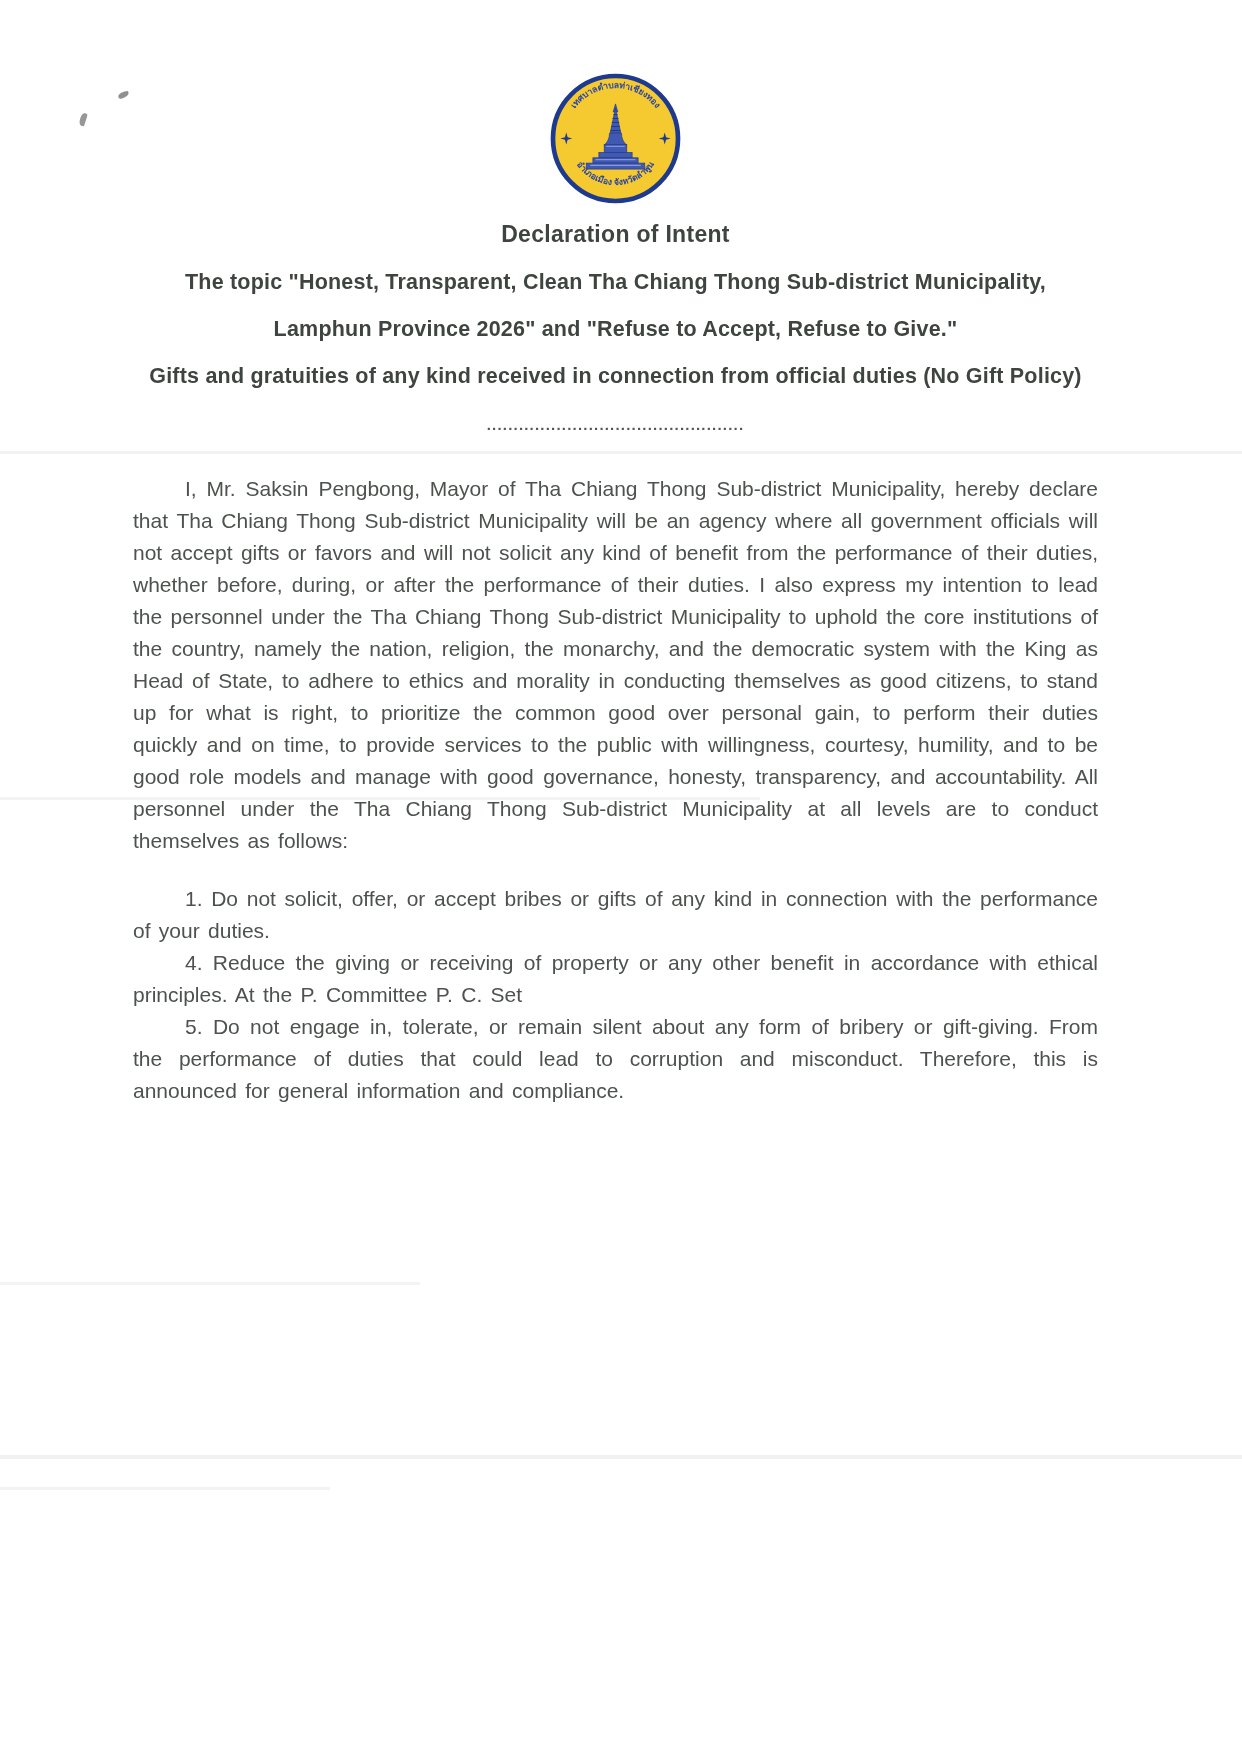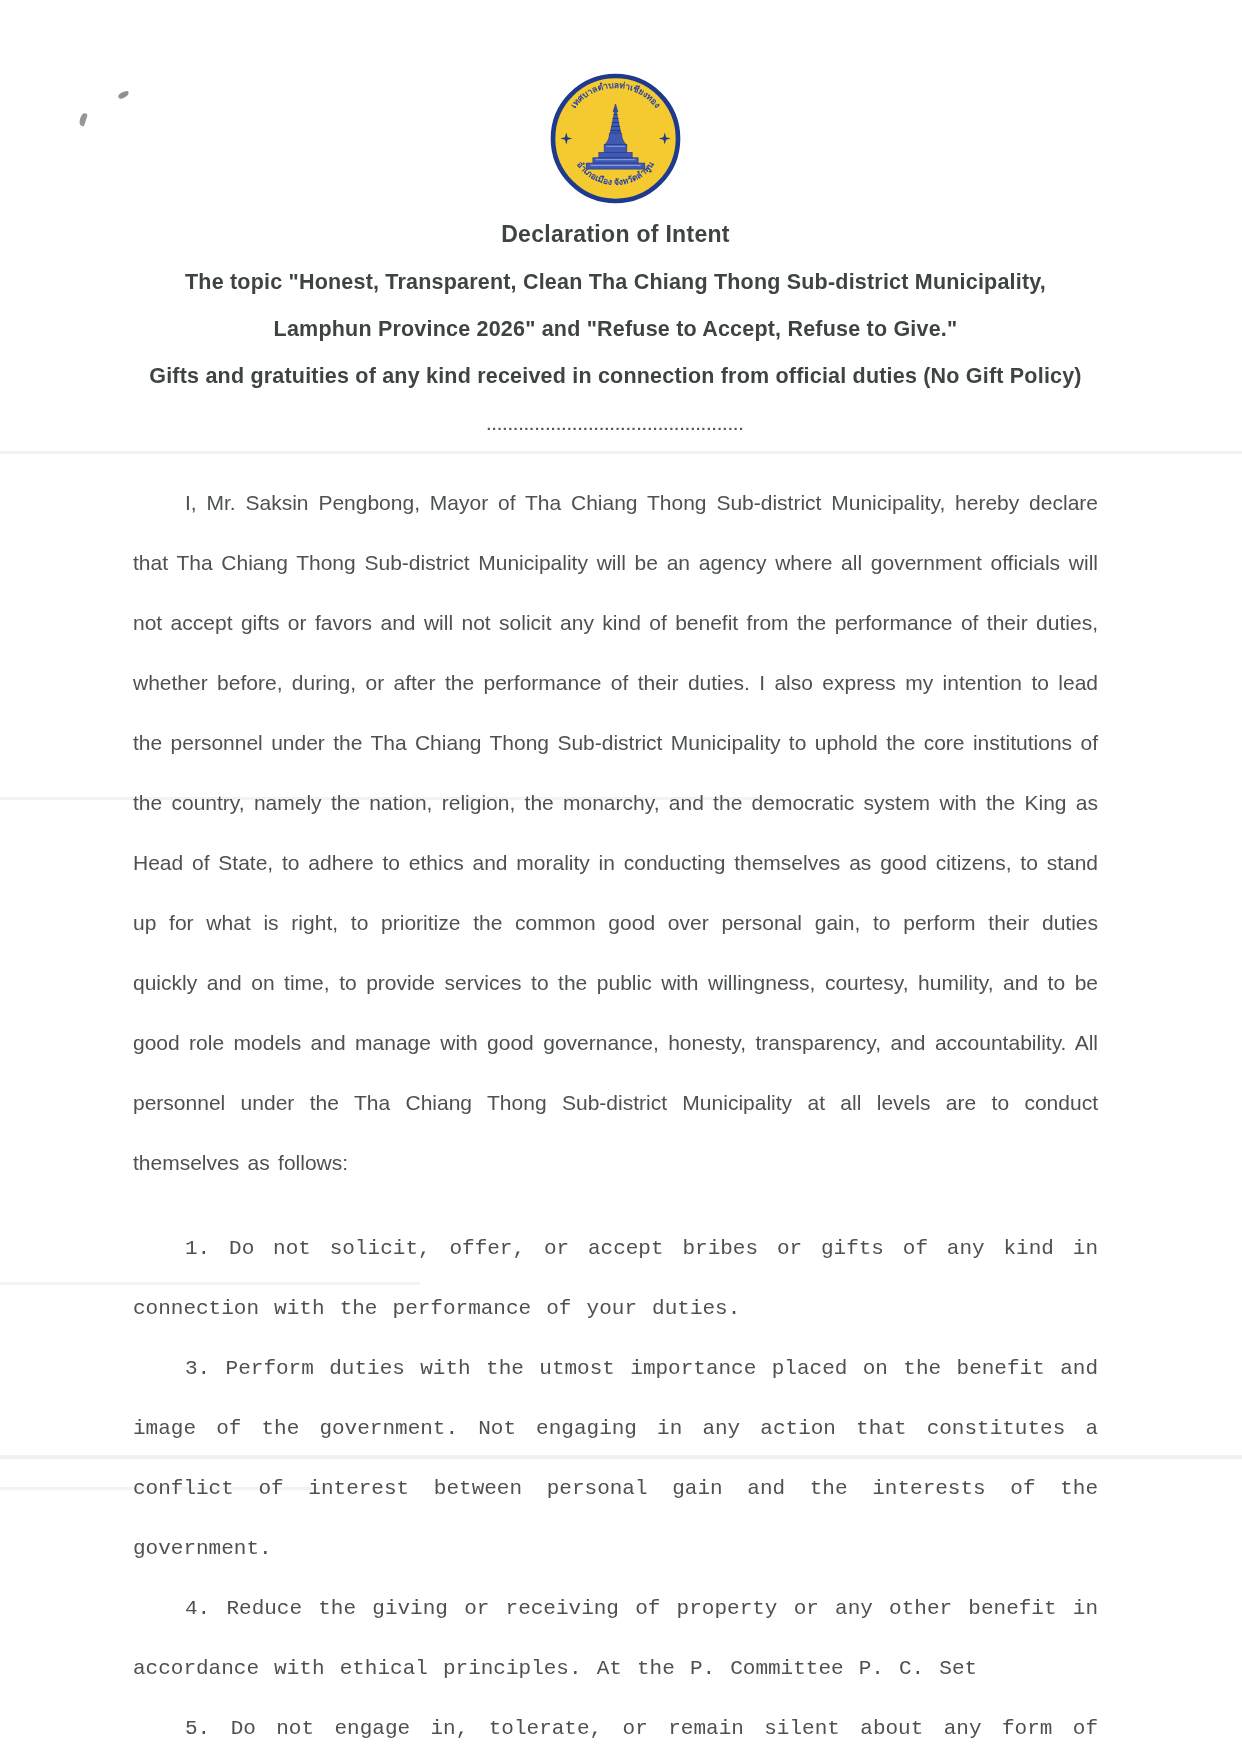--- a/index.html
+++ b/index.html
@@ -29,26 +29,26 @@
     font-size:21.5px; font-weight:700; color:#3e443f;
     white-space:nowrap; letter-spacing:.2px;
   }
   .dots {
     margin:27px 0 0; text-align:center;
     font-size:15px; font-weight:700; letter-spacing:1.2px; color:#54594f;
   }
 
   
   .body-text {
-    margin:0; font-size:21px; line-height:60px;
+    margin:0; font-size:21px; line-height:32px;
     text-align:justify; text-indent:52px; word-spacing:2.5px;
     color:#4d524e;
   }
   .intro { margin-top:40px; }
-  .items { margin-top:26px;font-family:Liberation Mono, monospace; }
+  .items { margin-top:26px; }
 
   
   .streak { position:absolute; z-index:1; background:#f0f0ed; }
   .streak.s1 { left:0;   top:451px;  width:1242px; height:3px; opacity:.85; }
   .streak.s2 { left:0;   top:797px;  width:760px;  height:3px; opacity:.8; }
   .streak.s3 { left:0;   top:1282px; width:420px;  height:3px; opacity:.8; }
   .streak.s4 { left:0;   top:1455px; width:1242px; height:4px; opacity:.9; }
   .streak.s5 { left:0;   top:1487px; width:330px;  height:3px; opacity:.8; }
   .speck { position:absolute; z-index:3; background:#7d7d7d; }
   .speck.k1 { left:118px; top:92px;  width:11px; height:6px; border-radius:60% 20% 70% 30%; transform:rotate(-15deg); opacity:.85; }
@@ -109,21 +109,20 @@
     <p class="subtitle">Gifts and gratuities of any kind received in connection from official duties (No Gift Policy)</p>
     <div class="dots">................................................</div>
 
     <p class="body-text intro">I, Mr. Saksin Pengbong, Mayor of Tha Chiang Thong Sub-district Municipality, hereby declare that Tha Chiang Thong Sub-district Municipality will be an agency where all government officials will not accept gifts or favors and will not solicit any kind of benefit from the performance of their duties, whether before, during, or after the performance of their duties. I also express my intention to lead the personnel under the Tha Chiang Thong Sub-district Municipality to uphold the core institutions of the country, namely the nation, religion, the monarchy, and the democratic system with the King as Head of State, to adhere to ethics and morality in conducting themselves as good citizens, to stand up for what is right, to prioritize the common good over personal gain, to perform their duties quickly and on time, to provide services to the public with willingness, courtesy, humility, and to be good role models and manage with good governance, honesty, transparency, and accountability. All personnel under the Tha Chiang Thong Sub-district Municipality at all levels are to conduct themselves as follows:</p>
 
     <div class="items">
 
         <p class="body-text item">1. Do not solicit, offer, or accept bribes or gifts of any kind in connection with the performance of your duties.</p>
 
 
-        <p class="body-text item">3. Perform duties with the utmost importance placed on the benefit and image of the government. Not engaging in any action that constitutes a conflict of interest between personal gain and the interests of the government.</p>
 
         <p class="body-text item">4. Reduce the giving or receiving of property or any other benefit in accordance with ethical principles. At the P. Committee P. C. Set</p>
 
         <p class="body-text item">5. Do not engage in, tolerate, or remain silent about any form of bribery or gift-giving. From the performance of duties that could lead to corruption and misconduct. Therefore, this is announced for general information and compliance.</p>
       </div>
 
   </div>
 </div>
 
 </body></html>

